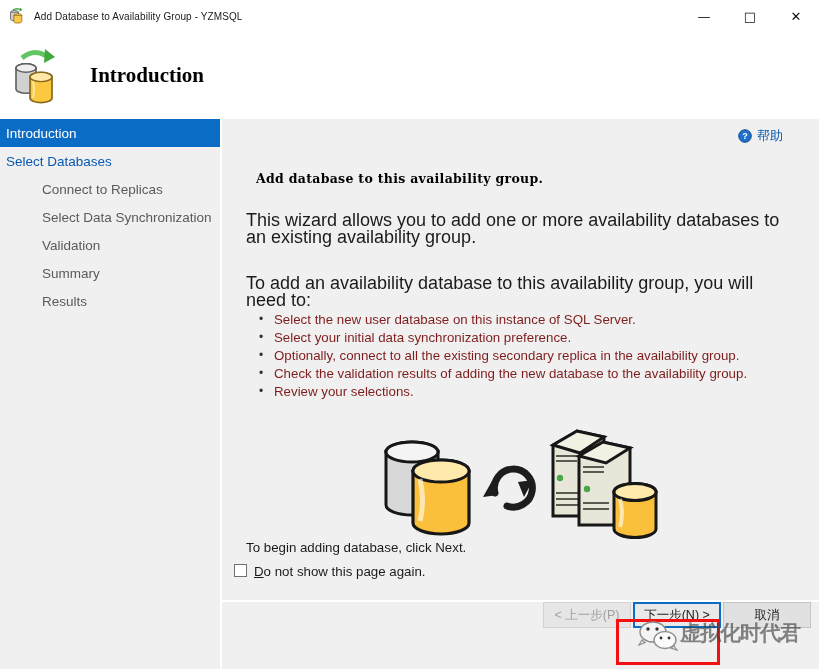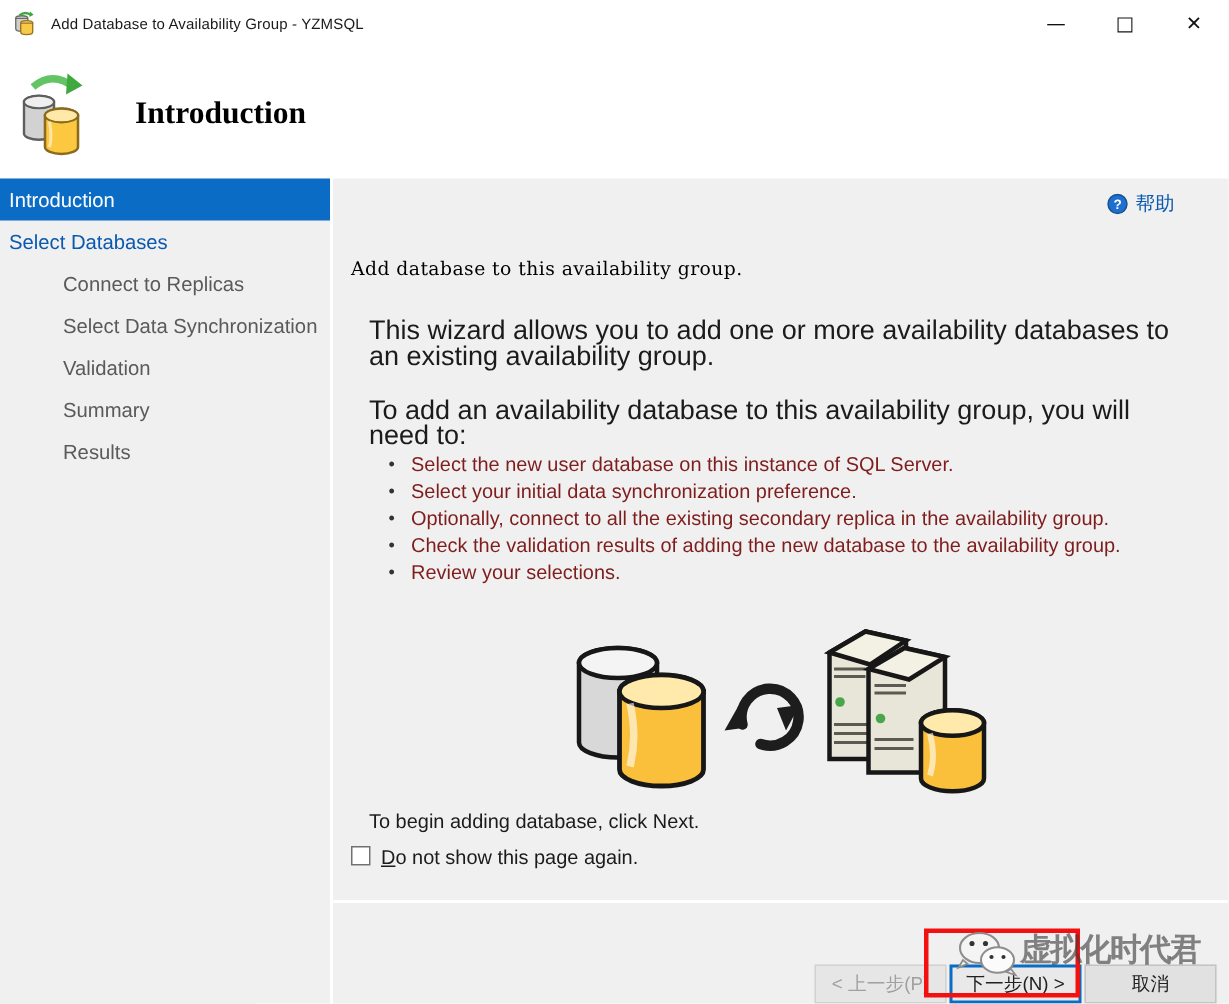--- a/index.html
+++ b/index.html
@@ -157,35 +157,35 @@
   }
   #help-icon {
     width: 14px;
     height: 14px;
     margin-right: 5px;
     flex: 0 0 auto;
   }
 
   #section-heading {
     font-family: "DejaVu Serif", serif;
-    font-weight: normal;
+    font-weight: bold;
     font-size: 12.5px;
     color: #000000;
     letter-spacing: 0.3px;
-    margin: 22px 0 0 0;
+    margin: 22px 0 0 22px;
   }
 
   .para {
     font-size: 18px;
     color: #1b1b1b;
     line-height: 17px;
     margin: 0 10px 0 12px;
   }
   #para-intro { margin-top: 26px; }
-  #para-need  { margin-top: 19px; }
+  #para-need  { margin-top: 29px; }
 
   #bullet-list {
     list-style: none;
     margin: 2px 0 0 0;
     padding: 0 0 0 24px;
   }
   #bullet-list li {
     font-size: 13.3px;
     color: #7f1d1d;
     line-height: 18px;
@@ -239,21 +239,21 @@
   }
   #do-not-show-label .acc { text-decoration: underline; }
 
   
   #button-bar {
     height: 69px;
     flex: 0 0 69px;
     border-top: 2px solid #ffffff;
     background: #f0f0f0;
     display: flex;
-    align-items: flex-end;
+    align-items: flex-start;
     justify-content: flex-end;
     padding-right: 8px;
     box-sizing: border-box;
     position: relative;
   }
   .wizbtn {
     width: 88px;
     height: 26px;
     font-size: 12.5px;
     font-family: "Liberation Sans", sans-serif;

